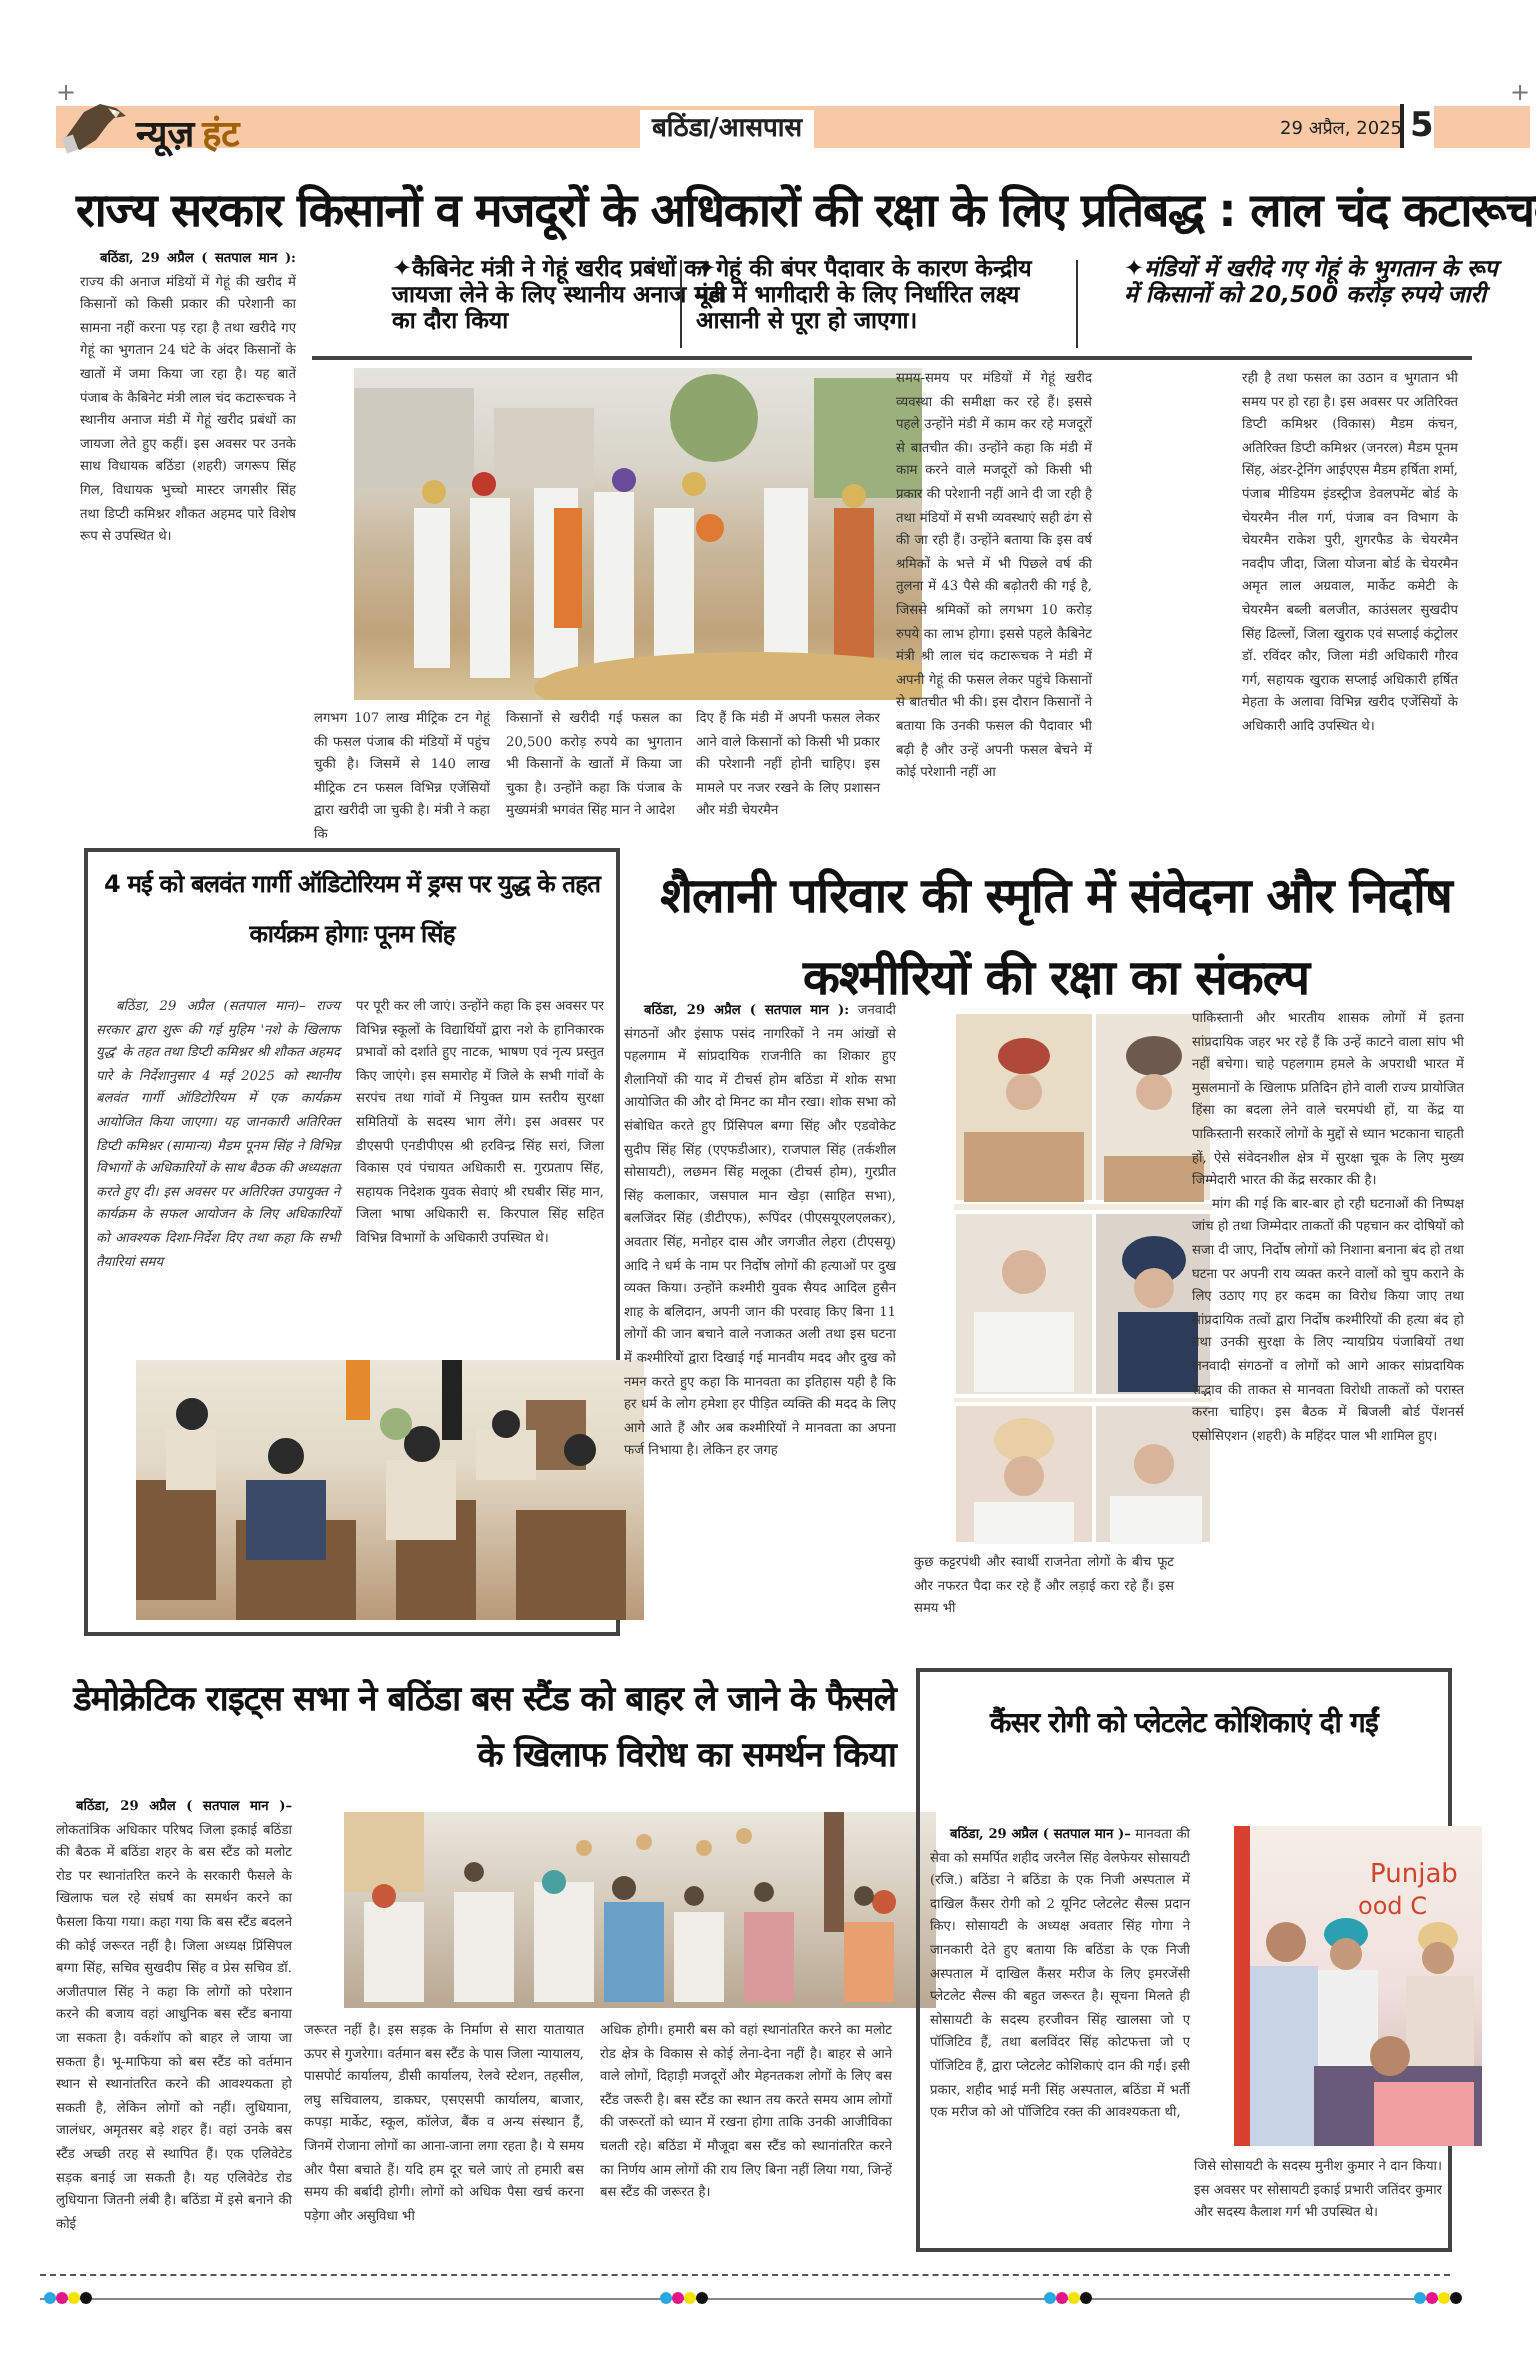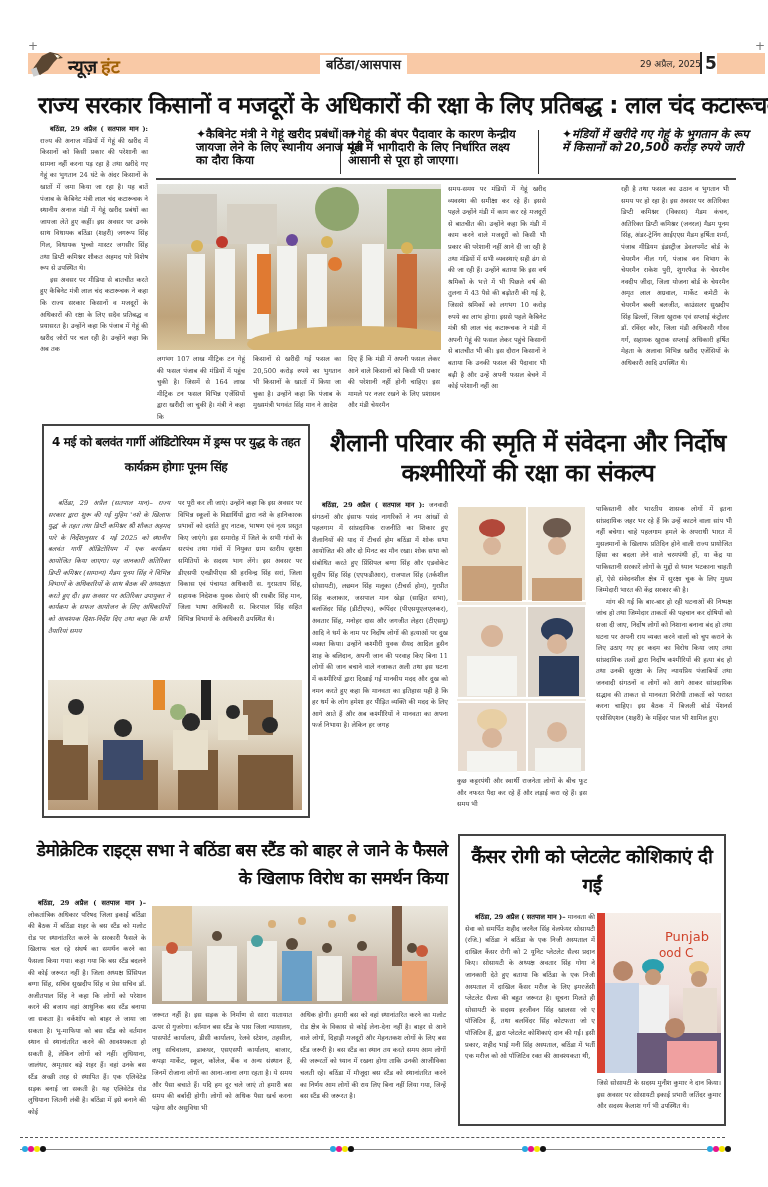--- a/index.html
+++ b/index.html
@@ -15,21 +15,21 @@
   .section { left: 320px; top: 55px; font-family: "DejaVu Sans", sans-serif; font-weight: bold; font-size: 13px; background: #fff; padding: 0 6px; height: 19px; line-height: 19px; }
   .date { left: 640px; top: 57px; font-family: "DejaVu Sans", sans-serif; font-size: 9px; }
   .pageno { left: 700px; top: 52px; font-family: "DejaVu Sans", sans-serif; font-weight: bold; font-size: 17px; border-left: 2px solid #222; padding-left: 3px; line-height: 22px; background: #fff; }
   .h1 { left: 38px; top: 88px; width: 700px; font-family: "DejaVu Sans", sans-serif; font-weight: bold; font-size: 23px; letter-spacing: -0.6px; color: #111; white-space: nowrap; }
   .col { font-size: 6.6px; line-height: 11.6px; text-align: justify; color: #333; }
   .col b { color: #111; }
   .sub { font-family: "DejaVu Sans", sans-serif; font-weight: bold; font-size: 11.5px; line-height: 13px; color: #111; }
   .sub .star { font-size: 12px; }
   .vdiv { position: absolute; width: 1px; background: #333; }
   .hrule { position: absolute; height: 2px; background: #444; }
-  .photo { position: absolute; overflow: hidden; }
+  .photo { position: absolute; overflow: hidden; margin-left: 20px; }
   .boxed { position: absolute; border: 2px solid #444; }
   .h2 { font-family: "DejaVu Sans", sans-serif; font-weight: bold; color: #111; text-align: center; letter-spacing: -0.4px; }
   .dash { position: absolute; height: 0; border-top: 1px dashed #555; }
   .regline { position: absolute; height: 1px; background: #888; }
   .dots { position: absolute; display: flex; gap: 0; }
   .dot { width: 6px; height: 6px; border-radius: 50%; }
 </style>
 </head>
 <body>
 
@@ -49,21 +49,20 @@
   <span class="logo-text logo-b">हंट</span>
 </div>
 <div class="abs section">बठिंडा/आसपास</div>
 <div class="abs date">29 अप्रैल, 2025</div>
 <div class="abs pageno">5</div>
 
 <div class="abs h1">राज्य सरकार किसानों व मजदूरों के अधिकारों की रक्षा के लिए प्रतिबद्ध : लाल चंद कटारूचक</div>
 
 <div class="abs col" style="left:40px;top:124px;width:108px;">
   <p style="text-indent:10px;"><b>बठिंडा, 29 अप्रैल ( सतपाल मान ):</b> <span>राज्य की अनाज मंडियों में गेहूं की खरीद में किसानों को किसी प्रकार की परेशानी का सामना नहीं करना पड़ रहा है तथा खरीदे गए गेहूं का भुगतान 24 घंटे के अंदर किसानों के खातों में जमा किया जा रहा है। यह बातें पंजाब के कैबिनेट मंत्री लाल चंद कटारूचक ने स्थानीय अनाज मंडी में गेहूं खरीद प्रबंधों का जायजा लेते हुए कहीं। इस अवसर पर उनके साथ विधायक बठिंडा (शहरी) जगरूप सिंह गिल, विधायक भुच्चो मास्टर जगसीर सिंह तथा डिप्टी कमिश्नर शौकत अहमद पारे विशेष रूप से उपस्थित थे।</span></p>
-  <p style="text-indent:10px;">इस अवसर पर मीडिया से बातचीत करते हुए कैबिनेट मंत्री लाल चंद कटारूचक ने कहा कि राज्य सरकार किसानों व मजदूरों के अधिकारों की रक्षा के लिए सदैव प्रतिबद्ध व प्रयासरत है। उन्होंने कहा कि पंजाब में गेहूं की खरीद जोरों पर चल रही है। उन्होंने कहा कि अब तक</p>
 </div>
 
 <div class="abs sub" style="left:158px;top:128px;width:172px;margin-left:38px;"><span class="star">✦</span><span>कैबिनेट मंत्री ने गेहूं खरीद प्रबंधों का जायजा लेने के लिए स्थानीय अनाज मंडी का दौरा किया</span></div>
 <div class="vdiv" style="left:340px;top:130px;height:44px;"></div>
 <div class="abs sub" style="left:348px;top:128px;width:170px;"><span class="star">✦</span><span>गेहूं की बंपर पैदावार के कारण केन्द्रीय पूल में भागीदारी के लिए निर्धारित लक्ष्य आसानी से पूरा हो जाएगा।</span></div>
 <div class="vdiv" style="left:538px;top:130px;height:44px;"></div>
 <div class="abs sub" style="left:562px;top:128px;width:190px;font-style:italic;"><span class="star">✦</span><span>मंडियों में खरीदे गए गेहूं के भुगतान के रूप में किसानों को 20,500 करोड़ रुपये जारी</span></div>
 <div class="hrule" style="left:156px;top:178px;width:580px;"></div>
 
 <div class="photo" style="left:157px;top:184px;width:284px;height:166px;background:linear-gradient(180deg,#e4e4de 0%,#d8d4c8 30%,#c9b79a 55%,#bfa37a 80%,#d8c49a 100%);">
@@ -93,21 +92,21 @@
         <circle cx="65" cy="58" r="6"></circle>
       </g>
     <g fill="#6a4a9a">
         <circle cx="135" cy="56" r="6"></circle>
       </g>
     <rect x="240" y="70" width="20" height="75" fill="#c96d3a"></rect>
     <ellipse cx="200" cy="160" rx="110" ry="18" fill="#d6b474"></ellipse>
   </svg>
 </div>
 
-<div class="abs col" style="left:157px;top:354px;width:88px;">लगभग 107 लाख मीट्रिक टन गेहूं की फसल पंजाब की मंडियों में पहुंच चुकी है। जिसमें से 164 लाख मीट्रिक टन फसल विभिन्न एजेंसियों द्वारा खरीदी जा चुकी है। मंत्री ने कहा कि</div>
+<div class="abs col" style="left:157px;top:354px;width:88px;">लगभग 107 लाख मीट्रिक टन गेहूं की फसल पंजाब की मंडियों में पहुंच चुकी है। जिसमें से 140 लाख मीट्रिक टन फसल विभिन्न एजेंसियों द्वारा खरीदी जा चुकी है। मंत्री ने कहा कि</div>
 <div class="abs col" style="left:253px;top:354px;width:88px;">किसानों से खरीदी गई फसल का 20,500 करोड़ रुपये का भुगतान भी किसानों के खातों में किया जा चुका है। उन्होंने कहा कि पंजाब के मुख्यमंत्री भगवंत सिंह मान ने आदेश</div>
 <div class="abs col" style="left:348px;top:354px;width:92px;">दिए हैं कि मंडी में अपनी फसल लेकर आने वाले किसानों को किसी भी प्रकार की परेशानी नहीं होनी चाहिए। इस मामले पर नजर रखने के लिए प्रशासन और मंडी चेयरमैन</div>
 <div class="abs col" style="left:448px;top:184px;width:98px;">समय-समय पर मंडियों में गेहूं खरीद व्यवस्था की समीक्षा कर रहे हैं। इससे पहले उन्होंने मंडी में काम कर रहे मजदूरों से बातचीत की। उन्होंने कहा कि मंडी में काम करने वाले मजदूरों को किसी भी प्रकार की परेशानी नहीं आने दी जा रही है तथा मंडियों में सभी व्यवस्थाएं सही ढंग से की जा रही हैं। उन्होंने बताया कि इस वर्ष श्रमिकों के भत्ते में भी पिछले वर्ष की तुलना में 43 पैसे की बढ़ोतरी की गई है, जिससे श्रमिकों को लगभग 10 करोड़ रुपये का लाभ होगा। इससे पहले कैबिनेट मंत्री श्री लाल चंद कटारूचक ने मंडी में अपनी गेहूं की फसल लेकर पहुंचे किसानों से बातचीत भी की। इस दौरान किसानों ने बताया कि उनकी फसल की पैदावार भी बढ़ी है और उन्हें अपनी फसल बेचने में कोई परेशानी नहीं आ</div>
 <div class="abs col" style="left:620px;top:184px;width:0;"></div>
 <div class="abs col" style="left:621px;top:184px;width:108px;">रही है तथा फसल का उठान व भुगतान भी समय पर हो रहा है। इस अवसर पर अतिरिक्त डिप्टी कमिश्नर (विकास) मैडम कंचन, अतिरिक्त डिप्टी कमिश्नर (जनरल) मैडम पूनम सिंह, अंडर-ट्रेनिंग आईएएस मैडम हर्षिता शर्मा, पंजाब मीडियम इंडस्ट्रीज डेवलपमेंट बोर्ड के चेयरमैन नील गर्ग, पंजाब वन विभाग के चेयरमैन राकेश पुरी, शुगरफैड के चेयरमैन नवदीप जीदा, जिला योजना बोर्ड के चेयरमैन अमृत लाल अग्रवाल, मार्केट कमेटी के चेयरमैन बब्ली बलजीत, काउंसलर सुखदीप सिंह ढिल्लों, जिला खुराक एवं सप्लाई कंट्रोलर डॉ. रविंदर कौर, जिला मंडी अधिकारी गौरव गर्ग, सहायक खुराक सप्लाई अधिकारी हर्षित मेहता के अलावा विभिन्न खरीद एजेंसियों के अधिकारी आदि उपस्थित थे।</div>
 
 <div class="boxed" style="left:42px;top:424px;width:268px;height:394px;"></div>
 <div class="abs h2" style="left:48px;top:430px;width:256px;font-size:12px;line-height:25px;">4 मई को बलवंत गार्गी ऑडिटोरियम में ड्रग्स पर युद्ध के तहत कार्यक्रम होगाः पूनम सिंह</div>
 <div class="abs col" style="left:48px;top:498px;width:122px;font-style:italic;">
   <p style="text-indent:10px;"><span>बठिंडा, 29 अप्रैल (सतपाल मान)–</span> <span>राज्य सरकार द्वारा शुरू की गई मुहिम 'नशे के खिलाफ युद्ध' के तहत तथा डिप्टी कमिश्नर श्री शौकत अहमद पारे के निर्देशानुसार 4 मई 2025 को स्थानीय बलवंत गार्गी ऑडिटोरियम में एक कार्यक्रम आयोजित किया जाएगा। यह जानकारी अतिरिक्त डिप्टी कमिश्नर (सामान्य) मैडम पूनम सिंह ने विभिन्न विभागों के अधिकारियों के साथ बैठक की अध्यक्षता करते हुए दी। इस अवसर पर अतिरिक्त उपायुक्त ने कार्यक्रम के सफल आयोजन के लिए अधिकारियों को आवश्यक दिशा-निर्देश दिए तथा कहा कि सभी तैयारियां समय</span></p>
@@ -136,21 +135,21 @@
         <circle cx="28" cy="27" r="8"></circle>
         <circle cx="75" cy="48" r="9"></circle>
         <circle cx="143" cy="42" r="9"></circle>
         <circle cx="185" cy="32" r="7"></circle>
         <circle cx="222" cy="45" r="8"></circle>
       </g>
     <circle cx="130" cy="32" r="8" fill="#9ab37a"></circle>
   </svg>
 </div>
 
-<div class="abs h2" style="left:318px;top:428px;width:420px;font-size:24px;line-height:30px;">शैलानी परिवार की स्मृति में संवेदना और निर्दोष कश्मीरियों की रक्षा का संकल्प</div>
+<div class="abs h2" style="left:318px;top:428px;width:420px;font-size:24px;line-height:41px;">शैलानी परिवार की स्मृति में संवेदना और निर्दोष कश्मीरियों की रक्षा का संकल्प</div>
 <div class="abs col" style="left:312px;top:500px;width:136px;">
   <p style="text-indent:10px;"><b>बठिंडा, 29 अप्रैल ( सतपाल मान ):</b> <span>जनवादी संगठनों और इंसाफ पसंद नागरिकों ने नम आंखों से पहलगाम में सांप्रदायिक राजनीति का शिकार हुए शैलानियों की याद में टीचर्स होम बठिंडा में शोक सभा आयोजित की और दो मिनट का मौन रखा। शोक सभा को संबोधित करते हुए प्रिंसिपल बग्गा सिंह और एडवोकेट सुदीप सिंह सिंह (एएफडीआर), राजपाल सिंह (तर्कशील सोसायटी), लछमन सिंह मलूका (टीचर्स होम), गुरप्रीत सिंह कलाकार, जसपाल मान खेड़ा (साहित सभा), बलजिंदर सिंह (डीटीएफ), रूपिंदर (पीएसयूएलएलकर), अवतार सिंह, मनोहर दास और जगजीत लेहरा (टीएसयू) आदि ने धर्म के नाम पर निर्दोष लोगों की हत्याओं पर दुख व्यक्त किया। उन्होंने कश्मीरी युवक सैयद आदिल हुसैन शाह के बलिदान, अपनी जान की परवाह किए बिना 11 लोगों की जान बचाने वाले नजाकत अली तथा इस घटना में कश्मीरियों द्वारा दिखाई गई मानवीय मदद और दुख को नमन करते हुए कहा कि मानवता का इतिहास यही है कि हर धर्म के लोग हमेशा हर पीड़ित व्यक्ति की मदद के लिए आगे आते हैं और अब कश्मीरियों ने मानवता का अपना फर्ज निभाया है। लेकिन हर जगह</span></p>
 </div>
 <div class="photo" style="left:457px;top:506px;width:129px;height:266px;background:#f2ece2;">
   <svg width="129" height="266" viewBox="0 0 129 266">
     <g stroke="#fff" stroke-width="2">
       <rect x="0" y="0" width="70" height="95" fill="#e8dcc6"></rect>
         <rect x="70" y="0" width="59" height="95" fill="#ece4d6"></rect>
       <rect x="0" y="100" width="70" height="92" fill="#e9e2d8"></rect>
         <rect x="70" y="100" width="59" height="92" fill="#dcd4ca"></rect>
@@ -237,21 +236,21 @@
         <circle cx="150" cy="15" r="4"></circle>
         <circle cx="180" cy="18" r="4"></circle>
         <circle cx="200" cy="12" r="4"></circle>
       </g>
   </svg>
 </div>
 <div class="abs col" style="left:152px;top:1010px;width:140px;">जरूरत नहीं है। इस सड़क के निर्माण से सारा यातायात ऊपर से गुजरेगा। वर्तमान बस स्टैंड के पास जिला न्यायालय, पासपोर्ट कार्यालय, डीसी कार्यालय, रेलवे स्टेशन, तहसील, लघु सचिवालय, डाकघर, एसएसपी कार्यालय, बाजार, कपड़ा मार्केट, स्कूल, कॉलेज, बैंक व अन्य संस्थान हैं, जिनमें रोजाना लोगों का आना-जाना लगा रहता है। ये समय और पैसा बचाते हैं। यदि हम दूर चले जाएं तो हमारी बस समय की बर्बादी होगी। लोगों को अधिक पैसा खर्च करना पड़ेगा और असुविधा भी</div>
 <div class="abs col" style="left:300px;top:1010px;width:146px;">अधिक होगी। हमारी बस को वहां स्थानांतरित करने का मलोट रोड क्षेत्र के विकास से कोई लेना-देना नहीं है। बाहर से आने वाले लोगों, दिहाड़ी मजदूरों और मेहनतकश लोगों के लिए बस स्टैंड जरूरी है। बस स्टैंड का स्थान तय करते समय आम लोगों की जरूरतों को ध्यान में रखना होगा ताकि उनकी आजीविका चलती रहे। बठिंडा में मौजूदा बस स्टैंड को स्थानांतरित करने का निर्णय आम लोगों की राय लिए बिना नहीं लिया गया, जिन्हें बस स्टैंड की जरूरत है।</div>
 
 <div class="boxed" style="left:458px;top:834px;width:268px;height:292px;"></div>
-<div class="abs h2" style="left:464px;top:842px;width:256px;font-size:19px;line-height:29px;">कैंसर रोगी को प्लेटलेट कोशिकाएं दी गईं</div>
+<div class="abs h2" style="left:464px;top:842px;width:256px;font-size:14px;line-height:41px;">कैंसर रोगी को प्लेटलेट कोशिकाएं दी गईं</div>
 <div class="abs col" style="left:465px;top:912px;width:130px;">
   <p style="text-indent:10px;"><b>बठिंडा, 29 अप्रैल ( सतपाल मान )–</b> <span>मानवता की सेवा को समर्पित शहीद जरनैल सिंह वेलफेयर सोसायटी (रजि.) बठिंडा ने बठिंडा के एक निजी अस्पताल में दाखिल कैंसर रोगी को 2 यूनिट प्लेटलेट सैल्स प्रदान किए। सोसायटी के अध्यक्ष अवतार सिंह गोगा ने जानकारी देते हुए बताया कि बठिंडा के एक निजी अस्पताल में दाखिल कैंसर मरीज के लिए इमरजेंसी प्लेटलेट सैल्स की बहुत जरूरत है। सूचना मिलते ही सोसायटी के सदस्य हरजीवन सिंह खालसा जो ए पॉजिटिव हैं, तथा बलविंदर सिंह कोटफत्ता जो ए पॉजिटिव हैं, द्वारा प्लेटलेट कोशिकाएं दान की गईं। इसी प्रकार, शहीद भाई मनी सिंह अस्पताल, बठिंडा में भर्ती एक मरीज को ओ पॉजिटिव रक्त की आवश्यकता थी,</span></p>
 </div>
 <div class="photo" style="left:597px;top:913px;width:124px;height:160px;background:linear-gradient(180deg,#f6eee8 0%,#f0e0dc 50%,#c8b0a8 100%);">
   <svg width="124" height="160" viewBox="0 0 124 160">
     <text x="68" y="28" font-size="13" fill="#d0442c" font-family="DejaVu Sans, sans-serif">Punjab</text>
     <text x="62" y="44" font-size="12" fill="#d0442c" font-family="DejaVu Sans, sans-serif">ood C</text>
     <rect x="0" y="0" width="8" height="160" fill="#d84030"></rect>
     <rect x="8" y="70" width="34" height="90" fill="#c8d4e6"></rect>
     <circle cx="26" cy="58" r="10" fill="#b8876a"></circle>

